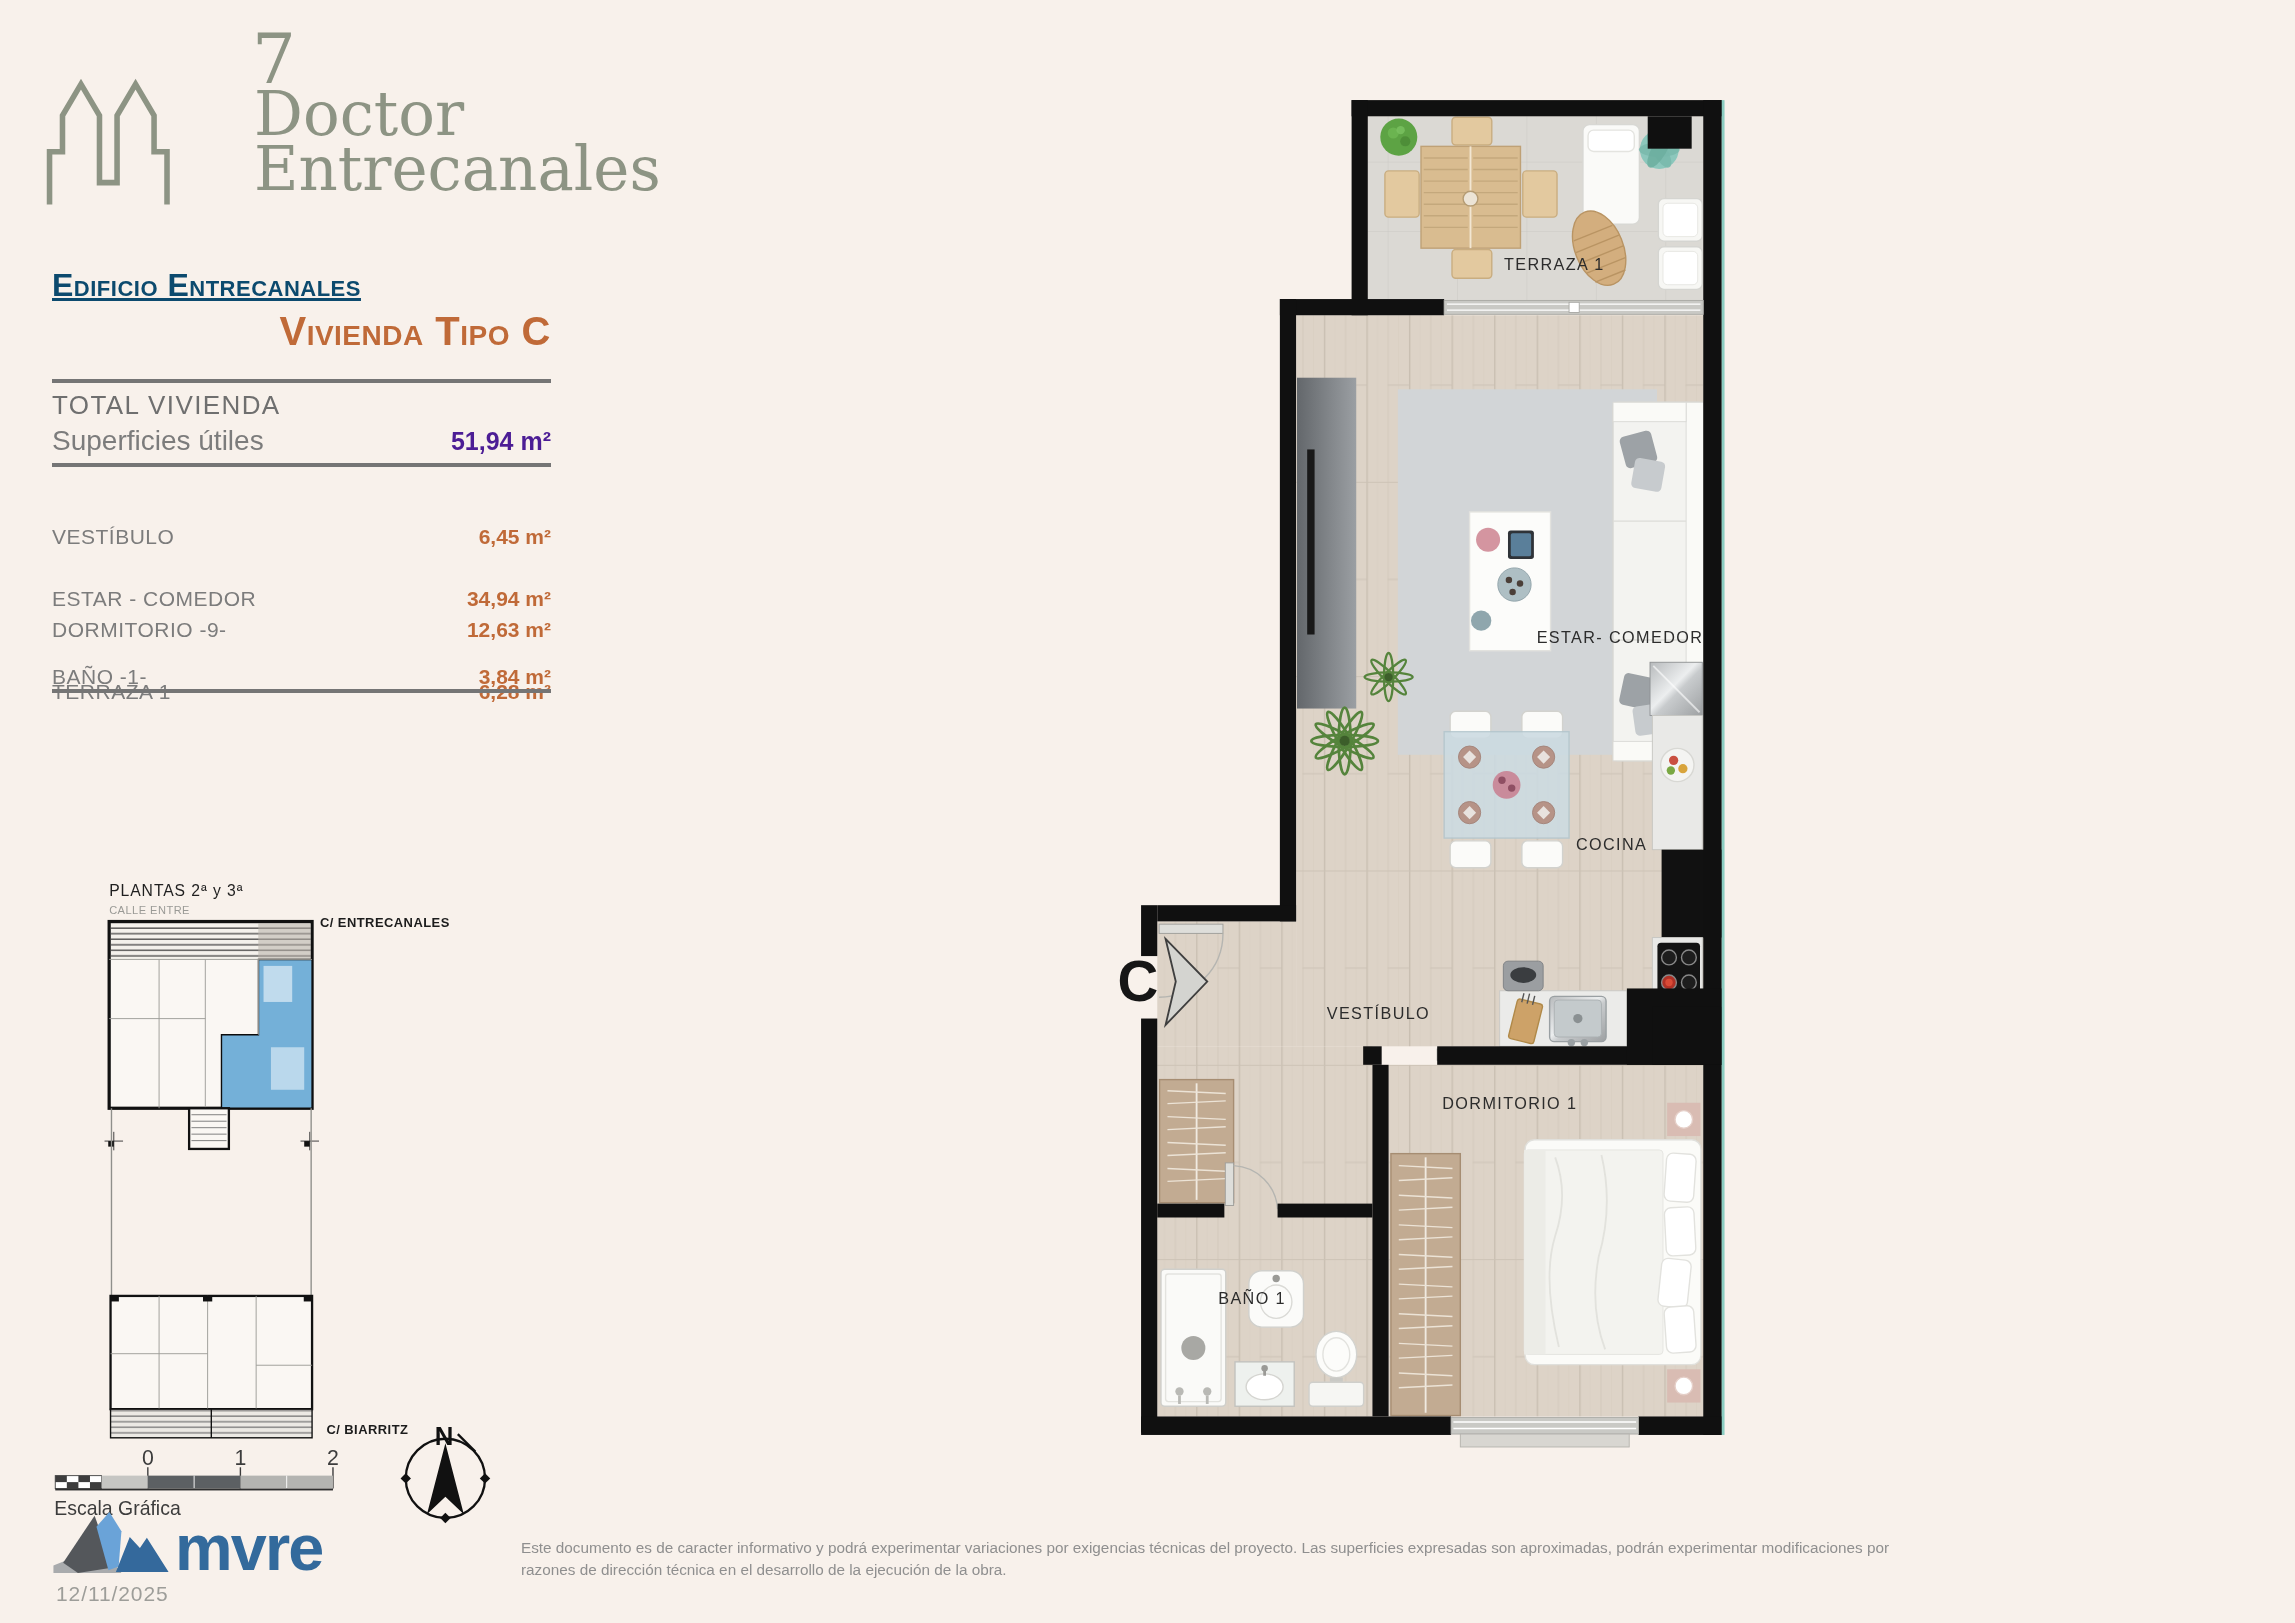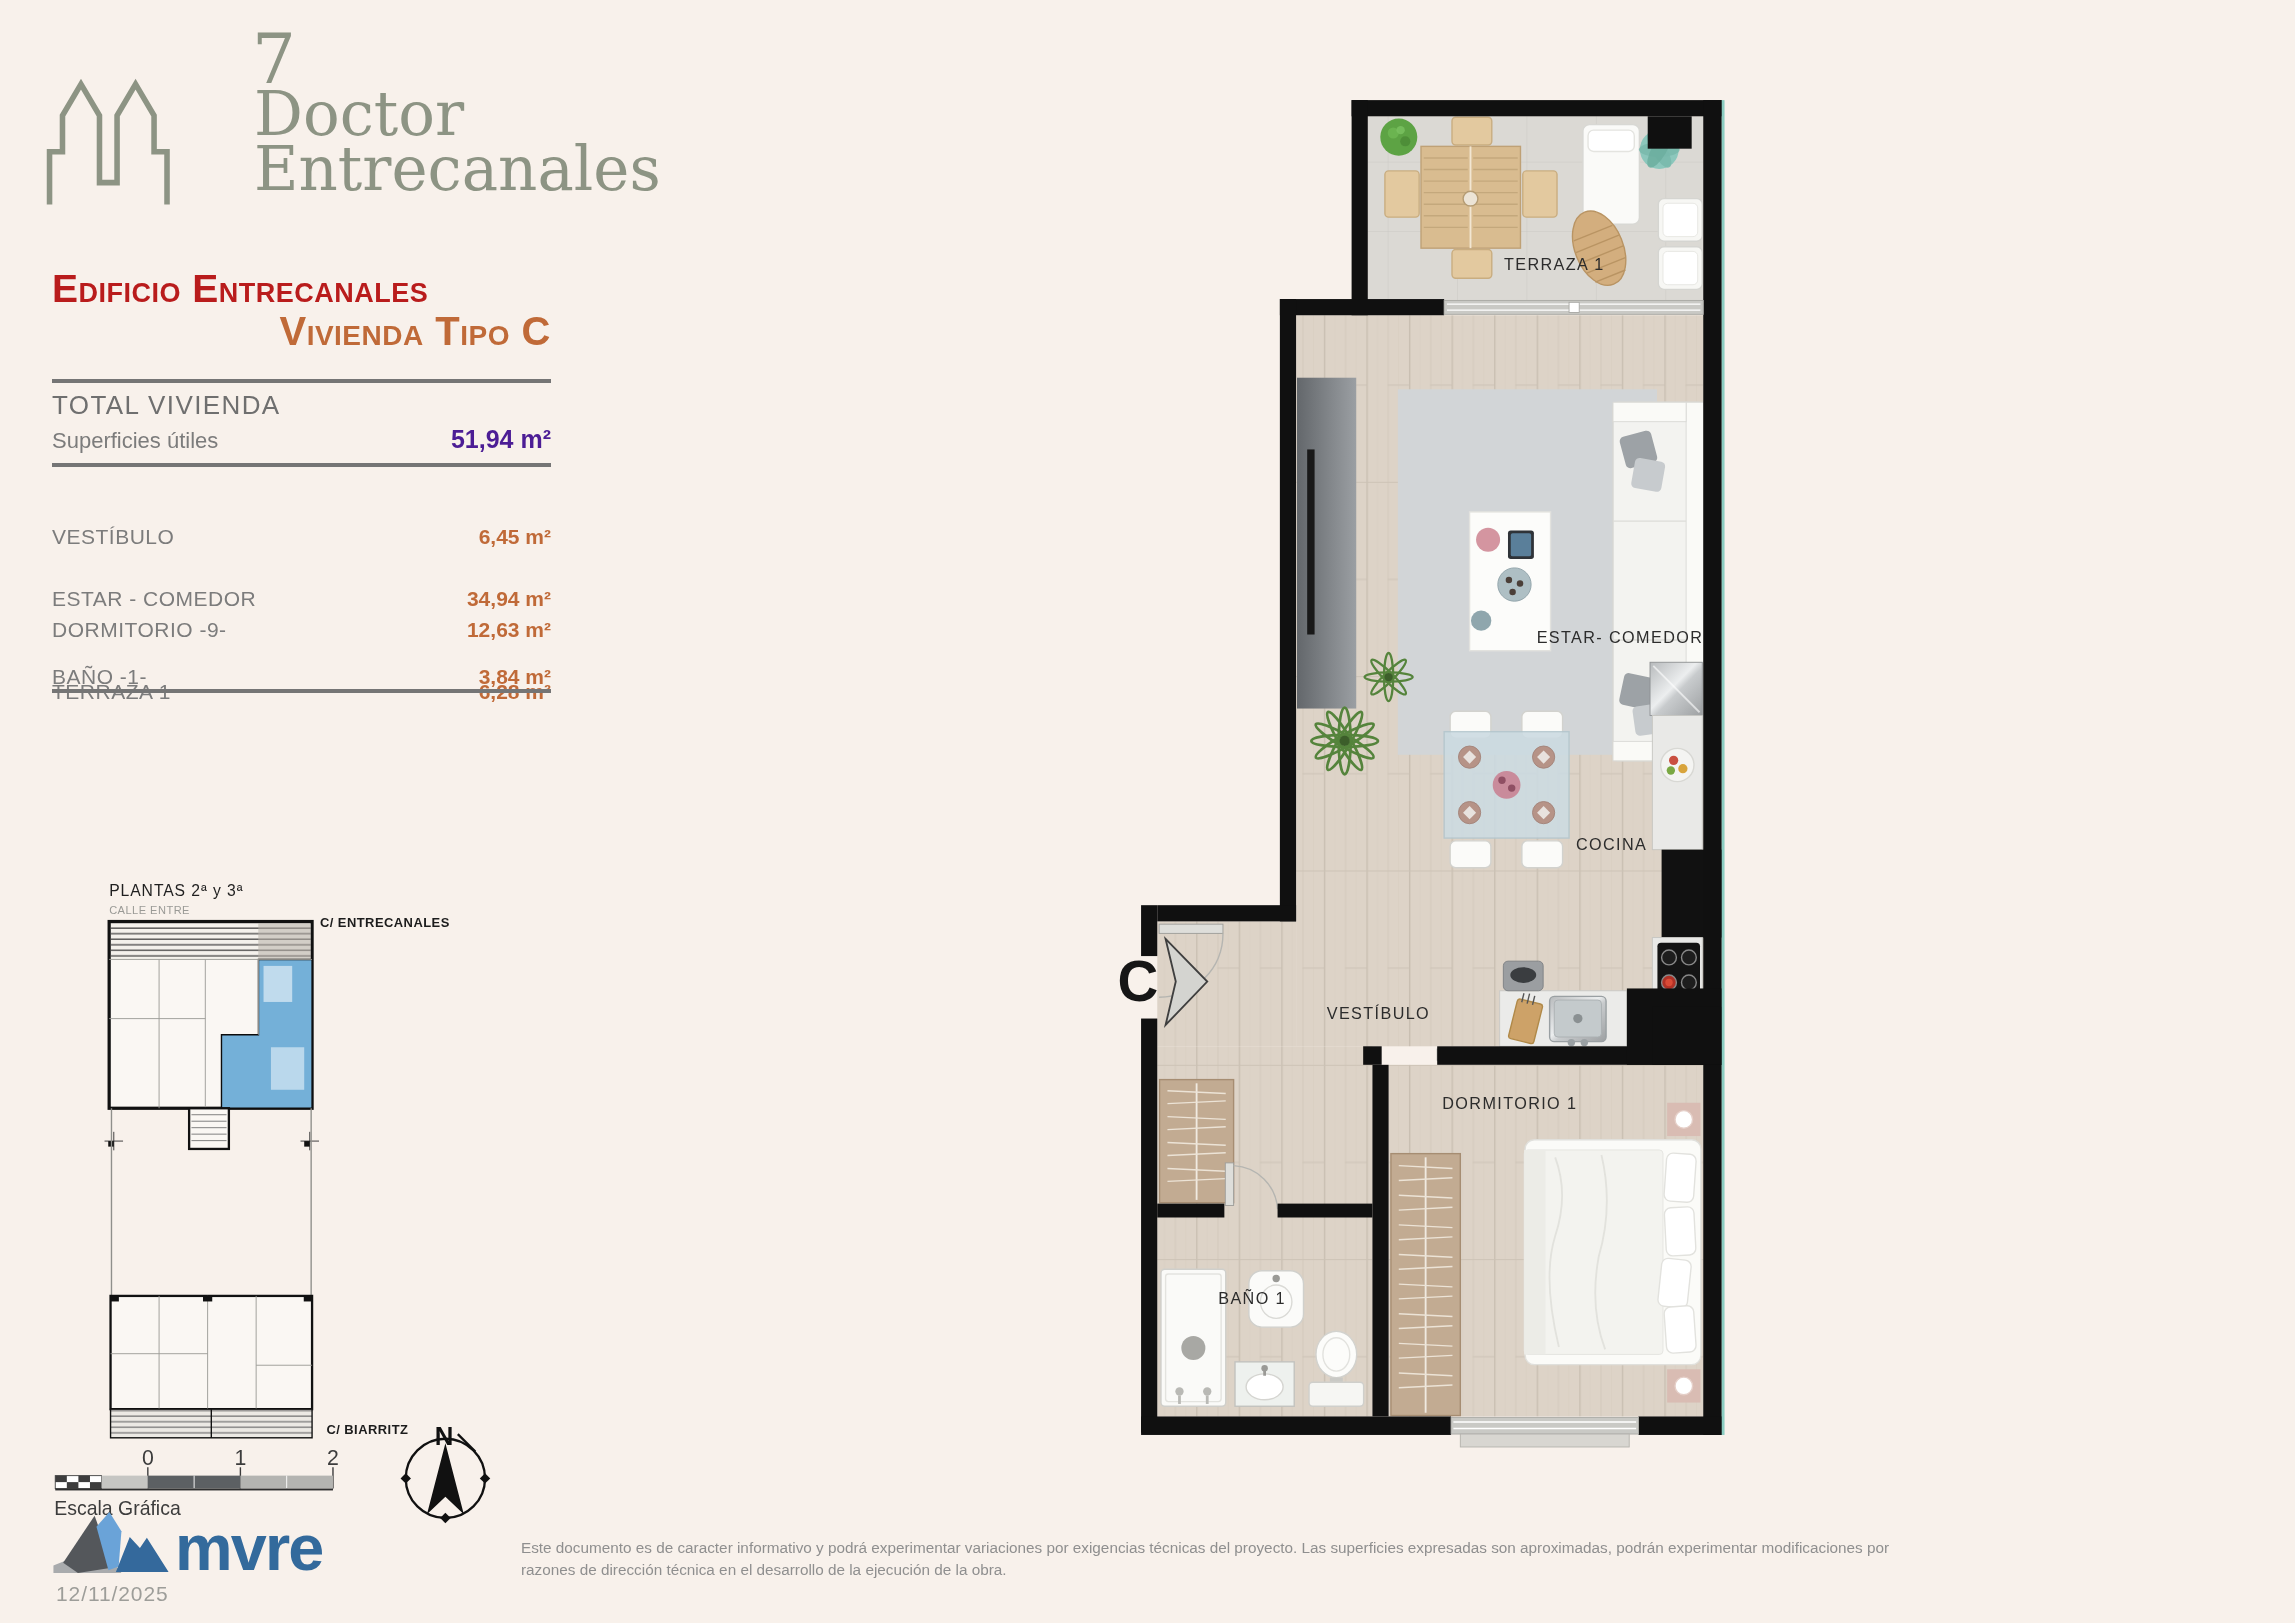--- a/index.html
+++ b/index.html
@@ -4,28 +4,28 @@
 <style>
   html,body{margin:0;padding:0;}
   #canvas{position:relative;width:2295px;height:1623px;background:#f8f1eb;overflow:hidden;
           font-family:"Liberation Sans",sans-serif;}
   .abs{position:absolute;}
   
   .brand-num{left:252px;top:18.5px;font-family:"DejaVu Serif",serif;font-size:69px;color:#8d9484;}
   .brand-l1{left:254px;top:78px;font-family:"DejaVu Serif",serif;font-size:61px;color:#8d9484;}
   .brand-l2{left:254px;top:133px;font-family:"DejaVu Serif",serif;font-size:61px;color:#8d9484;}
   
-  .title1{left:52px;top:267px;width:499px;font-size:39px;font-weight:700;color:#b91c1c;
-          font-variant:small-caps;letter-spacing:0.5px;}
+  .title1{left:52px;top:267px;width:499px;font-size:32px;font-weight:700;color:#0c4a6e;
+          font-variant:small-caps;letter-spacing:0.5px;text-decoration:underline;}
   .title2{left:52px;top:309px;width:499px;font-size:40px;font-weight:700;color:#c06a38;
           font-variant:small-caps;text-align:right;letter-spacing:0.5px;}
   .rule{left:52px;width:499px;height:4.2px;background:#757575;}
   .total{left:52px;top:390px;font-size:26px;color:#6f6f6f;letter-spacing:1.4px;}
   .srow{left:52px;width:499px;display:flex;justify-content:space-between;align-items:baseline;}
-  .srow .lab{font-size:22px;color:#7c7c7c;}
+  .srow .lab{font-size:28px;color:#7c7c7c;}
   .srow .val{font-size:25px;color:#4c1d95;font-weight:700;}
   .rrow{left:52px;width:499px;height:31px;display:flex;justify-content:space-between;align-items:baseline;}
   .rrow .lab{font-size:21px;color:#7c7c7c;letter-spacing:0.5px;}
   .rrow .val{font-size:21px;color:#c06a38;font-weight:700;margin-top:44px;}
   
   .sp-svg{left:99px;top:875px;}
   .sc-svg{left:46px;top:1444px;}
   .cp-svg{left:397px;top:1424px;}
   .mv-svg{left:51px;top:1511px;}
   .date{left:56px;top:1582px;font-size:21px;color:#9d9d99;letter-spacing:0.9px;}

